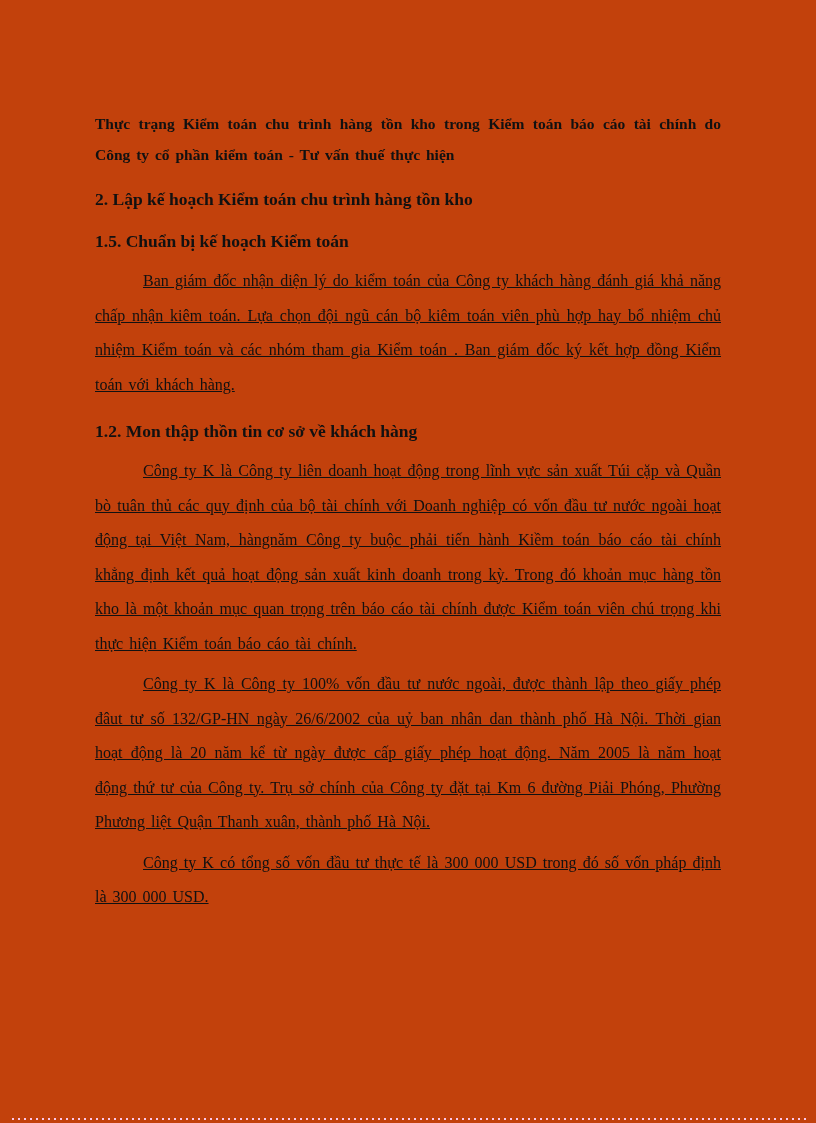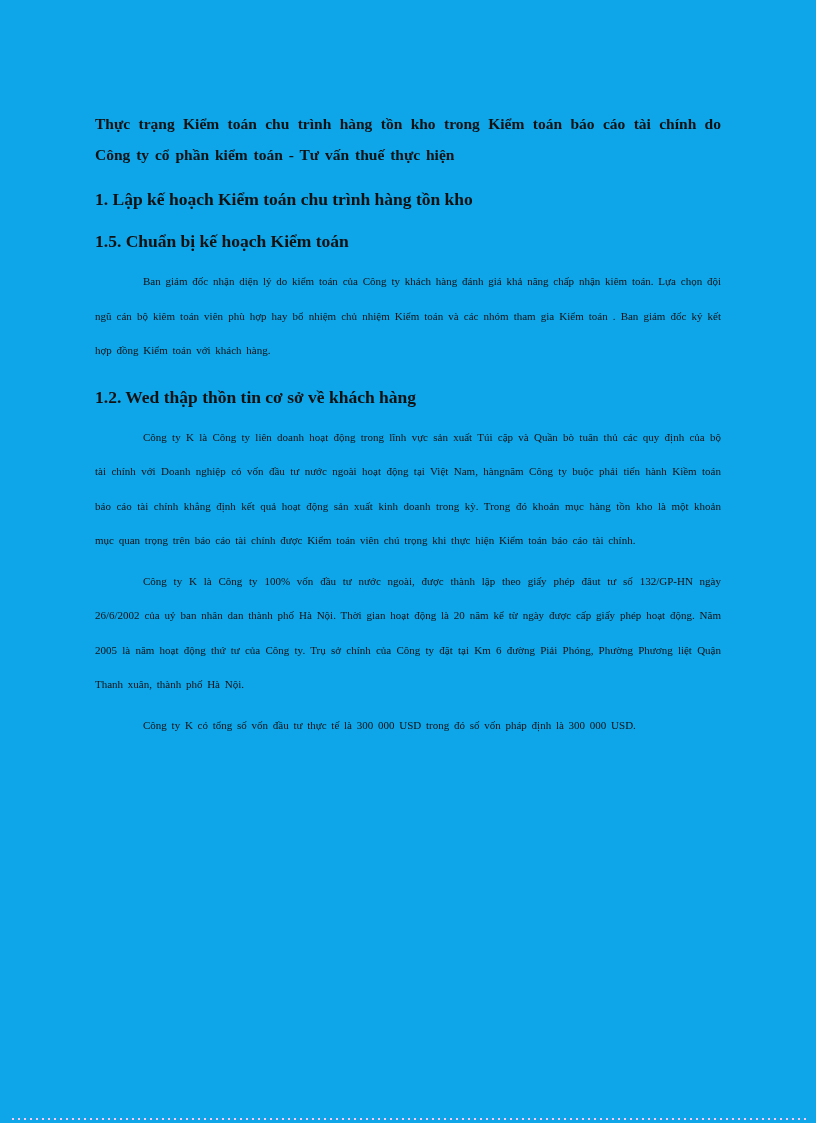--- a/index.html
+++ b/index.html
@@ -4,21 +4,21 @@
 <style>
   html, body {
     margin: 0;
     padding: 0;
     background: #ffffff;
   }
   .page {
     position: relative;
     width: 816px;
     height: 1123px;
-    background: #0ea5e9;
+    background: #c2410c;
     overflow: hidden;
     font-family: "Liberation Serif", "DejaVu Serif", serif;
     color: #111111;
   }
   .content {
     position: absolute;
     left: 95px;
     top: 0;
     width: 626px;
     padding-top: 108px;
@@ -38,25 +38,26 @@
     line-height: 26px;
   }
   .h-level2 {
     margin: 16px 0 10px 0;
     font-size: 17.5px;
     font-weight: bold;
     line-height: 26px;
   }
   .para {
     margin: 0 0 6px 0;
-    font-size: 11px;
+    font-size: 16px;
     line-height: 34.5px;
     text-align: justify;
     text-indent: 48px;
     word-spacing: 2px;
+    text-decoration: underline;
   }
   .dotted-divider {
     position: absolute;
     left: 12px;
     right: 10px;
     bottom: 3px;
     height: 2px;
     background-image: repeating-linear-gradient(
       to right,
       #fcc7ec 0px,
@@ -67,27 +68,27 @@
   }
 </style>
 </head>
 <body>
 
 <div class="page">
   <div class="content">
 
     <p class="doc-title">Thực trạng Kiểm toán chu trình hàng tồn kho trong Kiểm toán báo cáo tài chính do Công ty cổ phần kiểm toán - Tư vấn thuế thực hiện</p>
 
-    <h1 class="h-level1">1. Lập kế hoạch Kiểm toán chu trình hàng tồn kho</h1>
+    <h1 class="h-level1">2. Lập kế hoạch Kiểm toán chu trình hàng tồn kho</h1>
 
     <h2 class="h-level2">1.5. Chuẩn bị kế hoạch Kiểm toán</h2>
 
     <p class="para">Ban giám đốc nhận diện lý do kiểm toán của Công ty khách hàng đánh giá khả năng chấp nhận kiêm toán. Lựa chọn đội ngũ cán bộ kiêm toán viên phù hợp hay bổ nhiệm chủ nhiệm Kiểm toán và các nhóm tham gia Kiểm toán . Ban giám đốc ký kết hợp đồng Kiểm toán với khách hàng.</p>
 
-    <h2 class="h-level2">1.2. Wed thập thồn tin cơ sở về khách hàng</h2>
+    <h2 class="h-level2">1.2. Mon thập thồn tin cơ sở về khách hàng</h2>
 
     <p class="para">Công ty K là Công ty liên doanh hoạt động trong lĩnh vực sản xuất Túi cặp và Quần bò tuân thủ các quy định của bộ tài chính với Doanh nghiệp có vốn đầu tư nước ngoài hoạt động tại Việt Nam, hàngnăm Công ty buộc phải tiến hành Kiềm toán báo cáo tài chính khẳng định kết quả hoạt động sản xuất kinh doanh trong kỳ. Trong đó khoản mục hàng tồn kho là một khoản mục quan trọng trên báo cáo tài chính được Kiểm toán viên chú trọng khi thực hiện Kiểm toán báo cáo tài chính.</p>
 
     <p class="para">Công ty K là Công ty 100% vốn đầu tư nước ngoài, được thành lập theo giấy phép đâut tư số 132/GP-HN ngày 26/6/2002 của uỷ ban nhân dan thành phố Hà Nội. Thời gian hoạt động là 20 năm kể từ ngày được cấp giấy phép hoạt động. Năm 2005 là năm hoạt động thứ tư của Công ty. Trụ sở chính của Công ty đặt tại Km 6 đường Piải Phóng, Phường Phương liệt Quận Thanh xuân, thành phố Hà Nội.</p>
 
     <p class="para">Công ty K có tổng số vốn đầu tư thực tế là 300 000 USD trong đó số vốn pháp định là 300 000 USD.</p>
 
 
   </div>
 

